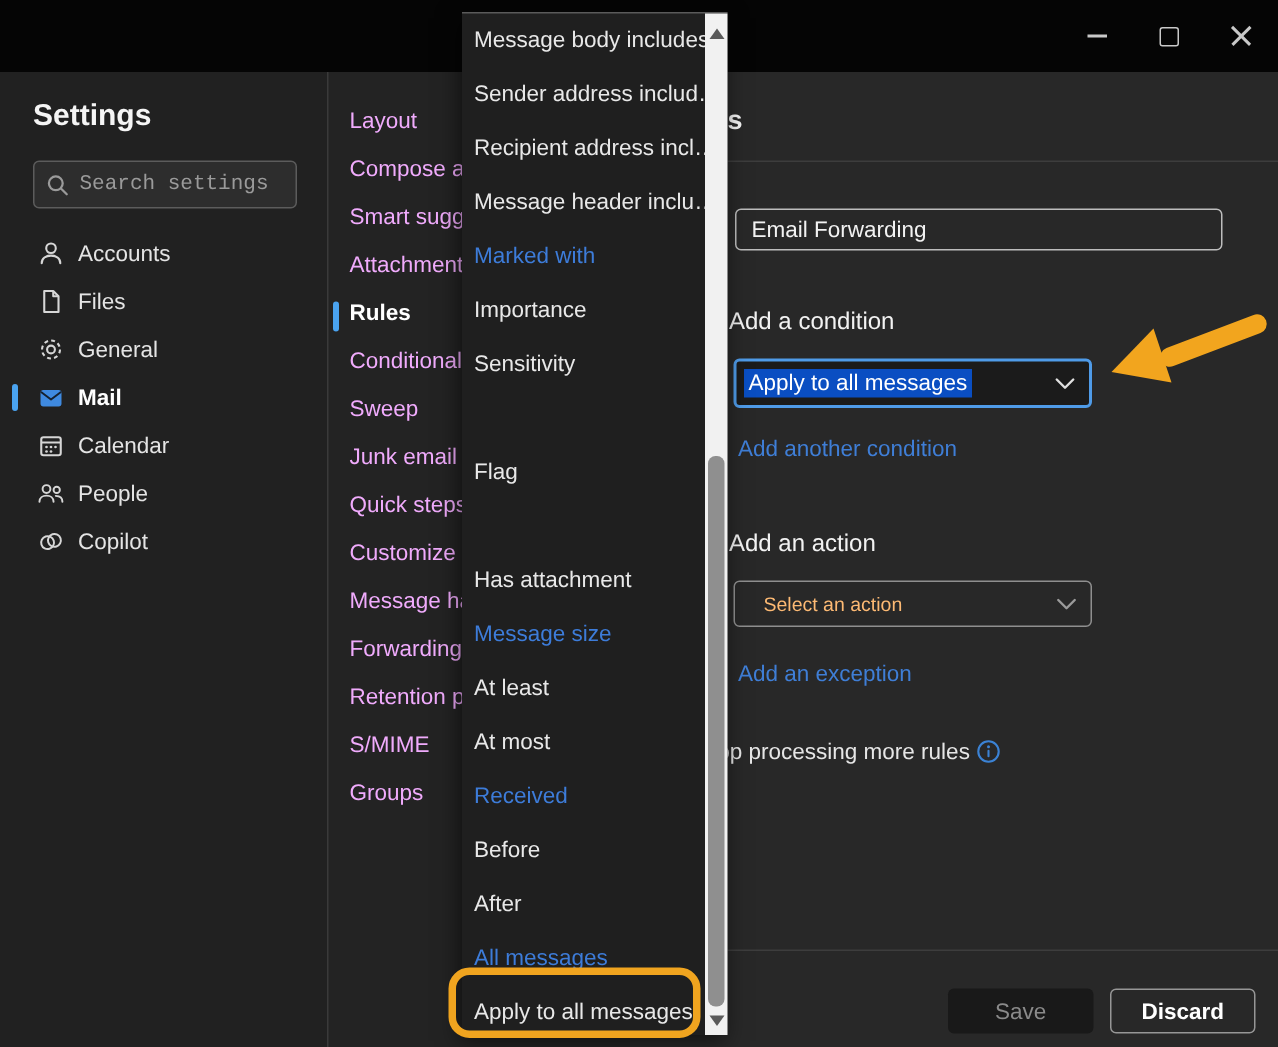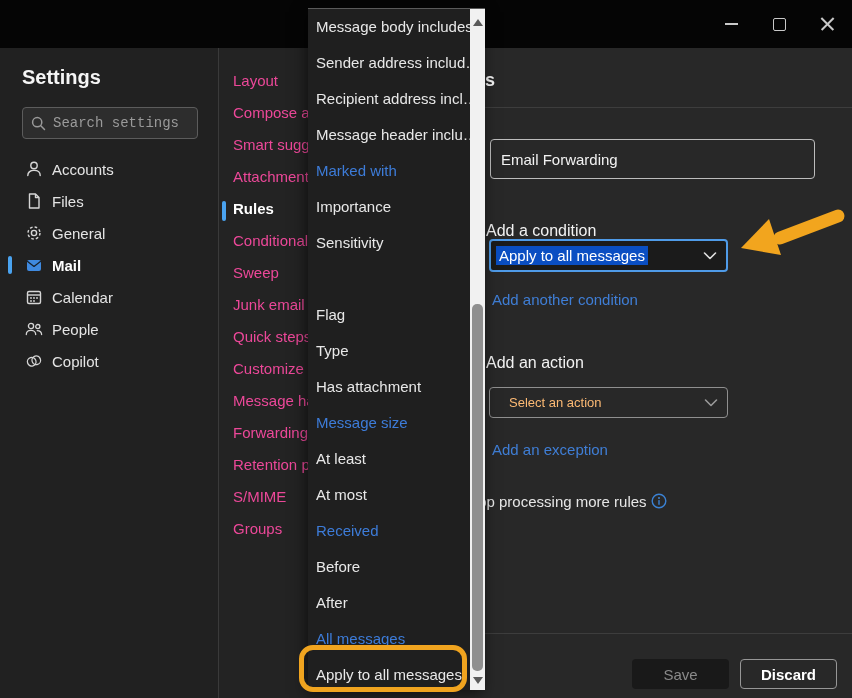--- a/index.html
+++ b/index.html
@@ -42,30 +42,30 @@
   .searchbox input::placeholder { color:#9a9a9a; }
   .nav-item { position:absolute; left:0; width:218px; height:32px; display:flex; align-items:center; }
   .nav-ind { position:absolute; left:8px; top:7px; width:4px; height:18px; border-radius:2px; background:#4aa3f0; }
   .nav-ico { position:absolute; left:24px; top:6px; width:20px; height:20px; }
   .nav-label { position:absolute; left:52px; font-size:15px; color:#e4e4e4; }
   .nav-item.selected .nav-label { font-weight:700; color:#ffffff; }
 
   .v-divider { left:218px; top:48px; width:1px; height:650px; background:#3a3a3a; }
 
   
-  .cat-item { position:absolute; left:233px; height:22px; font-size:15px; color:#ec4899; white-space:nowrap; z-index:1; }
+  .cat-item { position:absolute; left:233px; height:22px; font-size:15px; color:#f0abfc; white-space:nowrap; z-index:1; }
   .cat-item.selected { font-weight:700; color:#ffffff; }
   .cat-ind { left:222px; width:4px; height:20px; border-radius:2px; background:#4aa3f0; z-index:1; }
 
   
   .panel { left:420px; top:48px; width:432px; height:650px; background:#282828; }
   .panel-heading { left:446px; top:70px; font-size:18px; font-weight:600; color:#f5f5f5; z-index:2; }
   .h-divider { height:1px; background:#3d3d3d; z-index:2; }
   .name-input {
-    left:490px; top:139px; width:325px; height:40px;
+    left:490px; top:139px; width:325px; height:28px;
     background:transparent; border:1px solid #bdbdbd; border-radius:4px;
     color:#f2f2f2; font-size:15px; padding:0 10px; z-index:2;
     font-family:"Liberation Sans", sans-serif; outline:none;
   }
   .field-label { font-size:16px; color:#f2f2f2; z-index:2; }
   .combo {
     border-radius:4px; display:flex; align-items:center; z-index:2;
   }
   .combo-condition {
     left:489px; top:239px; width:239px; height:33px;
@@ -229,21 +229,21 @@
 </div>
 
 <div class="abs v-divider"></div>
 
 <div class="abs panel"></div>
 <div class="abs panel-heading">Rules</div>
 <div class="abs h-divider" style="left:420px; top:107px; width:432px;"></div>
 
 <input class="abs name-input" type="text" value="Email Forwarding" style="">
 
-<div class="abs field-label" style="left:486px; top:222px;text-align:center;">Add a condition</div>
+<div class="abs field-label" style="left:486px; top:206px;text-align:center;">Add a condition</div>
 
 <div class="abs combo combo-condition">
   <span class="sel-text">Apply to all messages</span>
   <svg class="chev" width="14" height="9" viewBox="0 0 14 9">
     <polyline points="1.5,1.5 7,7 12.5,1.5" fill="none" stroke="#e0e0e0" stroke-width="1.6" stroke-linecap="round" stroke-linejoin="round"></polyline>
   </svg>
 </div>
 
 <div class="abs link" style="left:492px; top:291px;">Add another condition</div>
 
@@ -288,21 +288,20 @@
 
 <div class="abs menu">
   <div class="menu-item" style="top:0px">Message body includes</div>
   <div class="menu-item" style="top:36px">Sender address includ…</div>
   <div class="menu-item" style="top:72px">Recipient address incl…</div>
   <div class="menu-item" style="top:108px">Message header inclu…</div>
   <div class="menu-header" style="top:144px">Marked with</div>
   <div class="menu-item" style="top:180px">Importance</div>
   <div class="menu-item" style="top:216px">Sensitivity</div>
   <div class="menu-item" style="top:288px">Flag</div>
-  <div class="menu-item" style="top:324px">Type</div>
   <div class="menu-item" style="top:360px">Has attachment</div>
   <div class="menu-header" style="top:396px">Message size</div>
   <div class="menu-item" style="top:432px">At least</div>
   <div class="menu-item" style="top:468px">At most</div>
   <div class="menu-header" style="top:504px">Received</div>
   <div class="menu-item" style="top:540px">Before</div>
   <div class="menu-item" style="top:576px">After</div>
   <div class="menu-header" style="top:612px">All messages</div>
   <div class="menu-item" style="top:648px">Apply to all messages</div>
 

